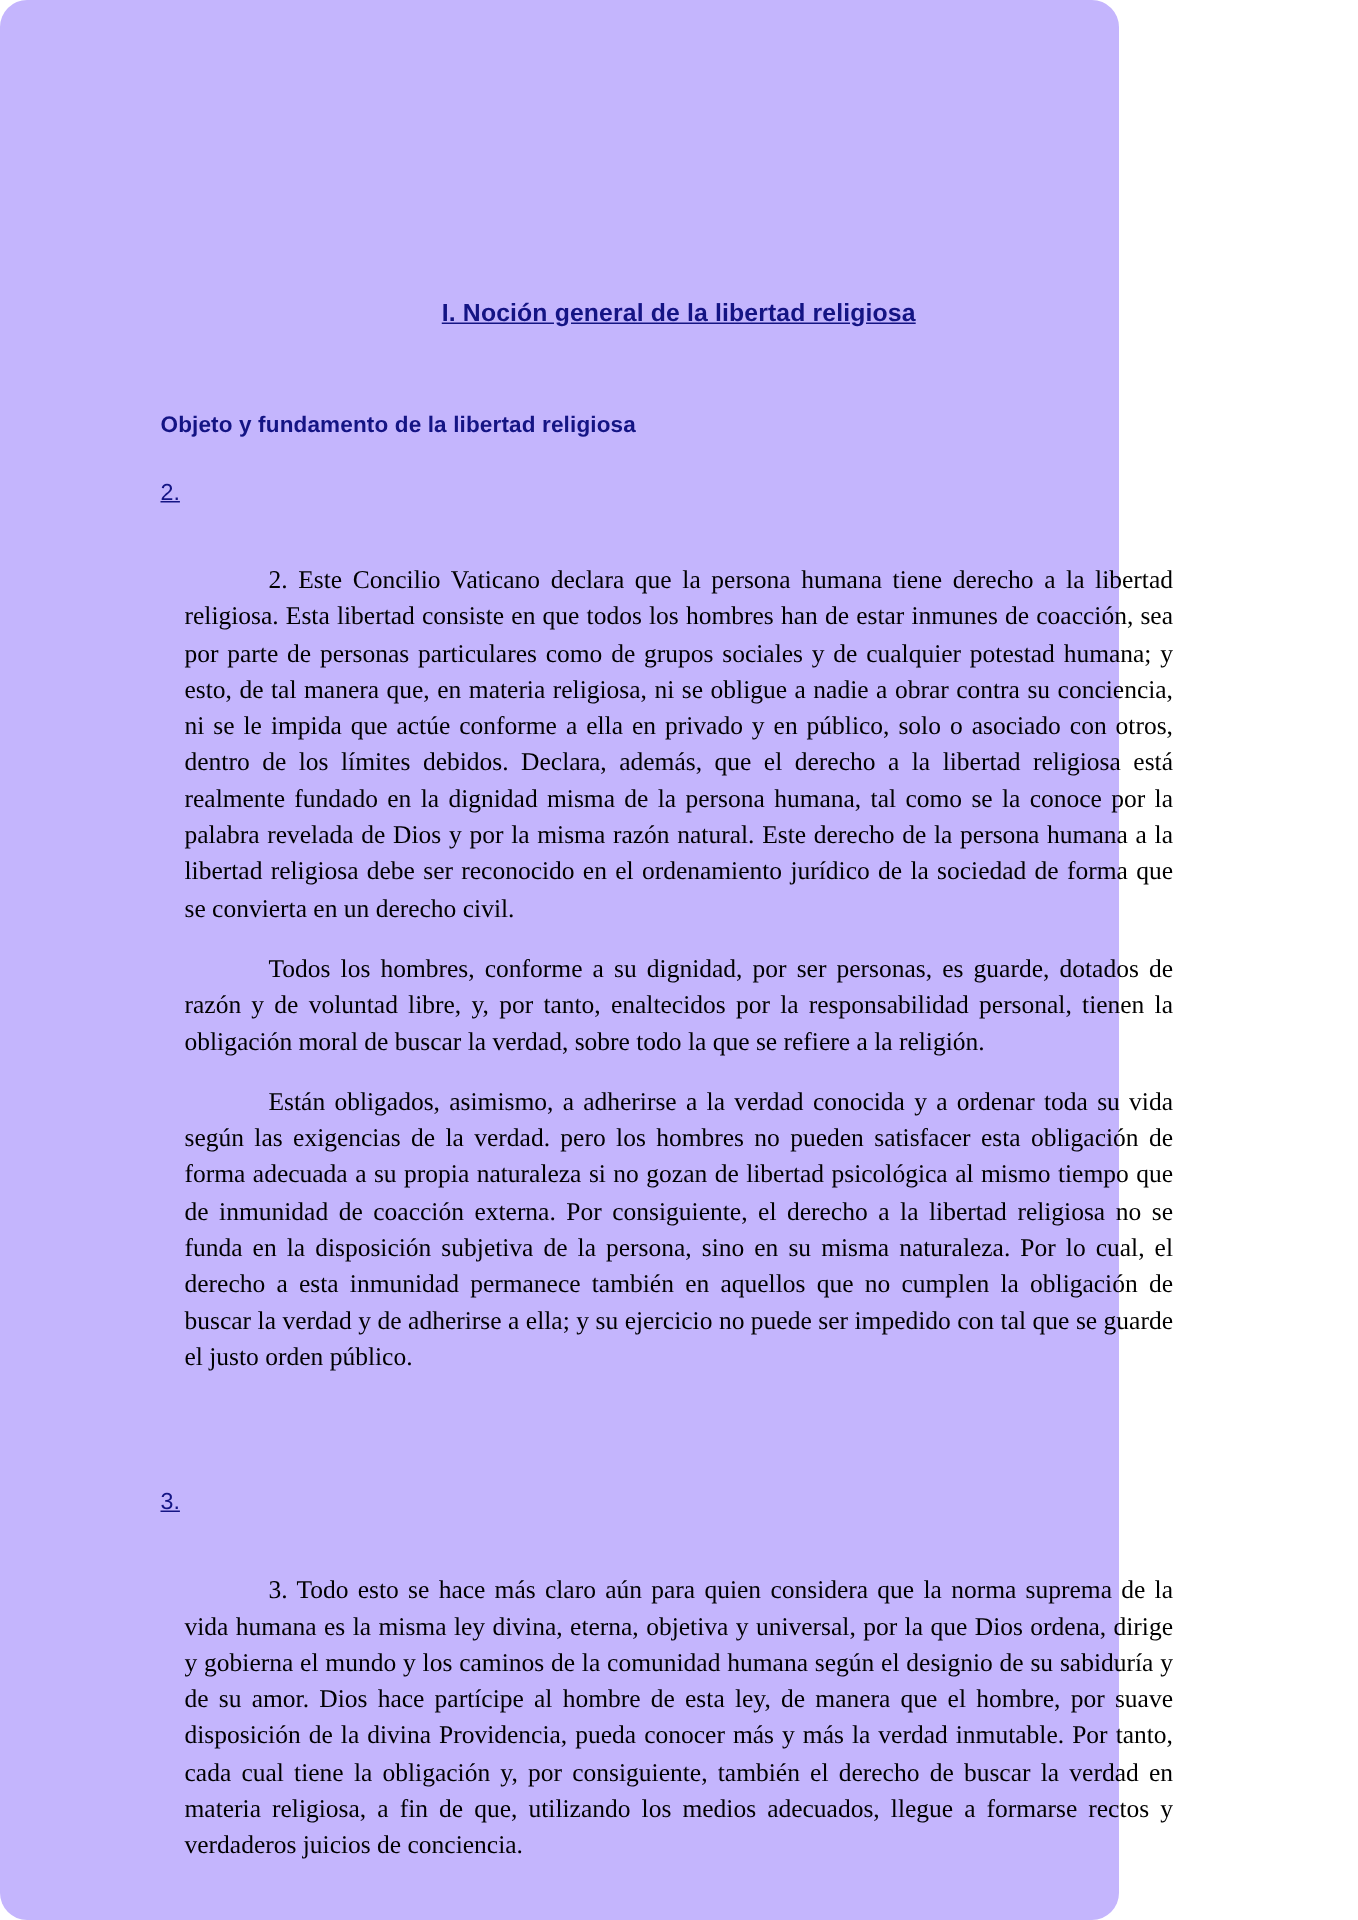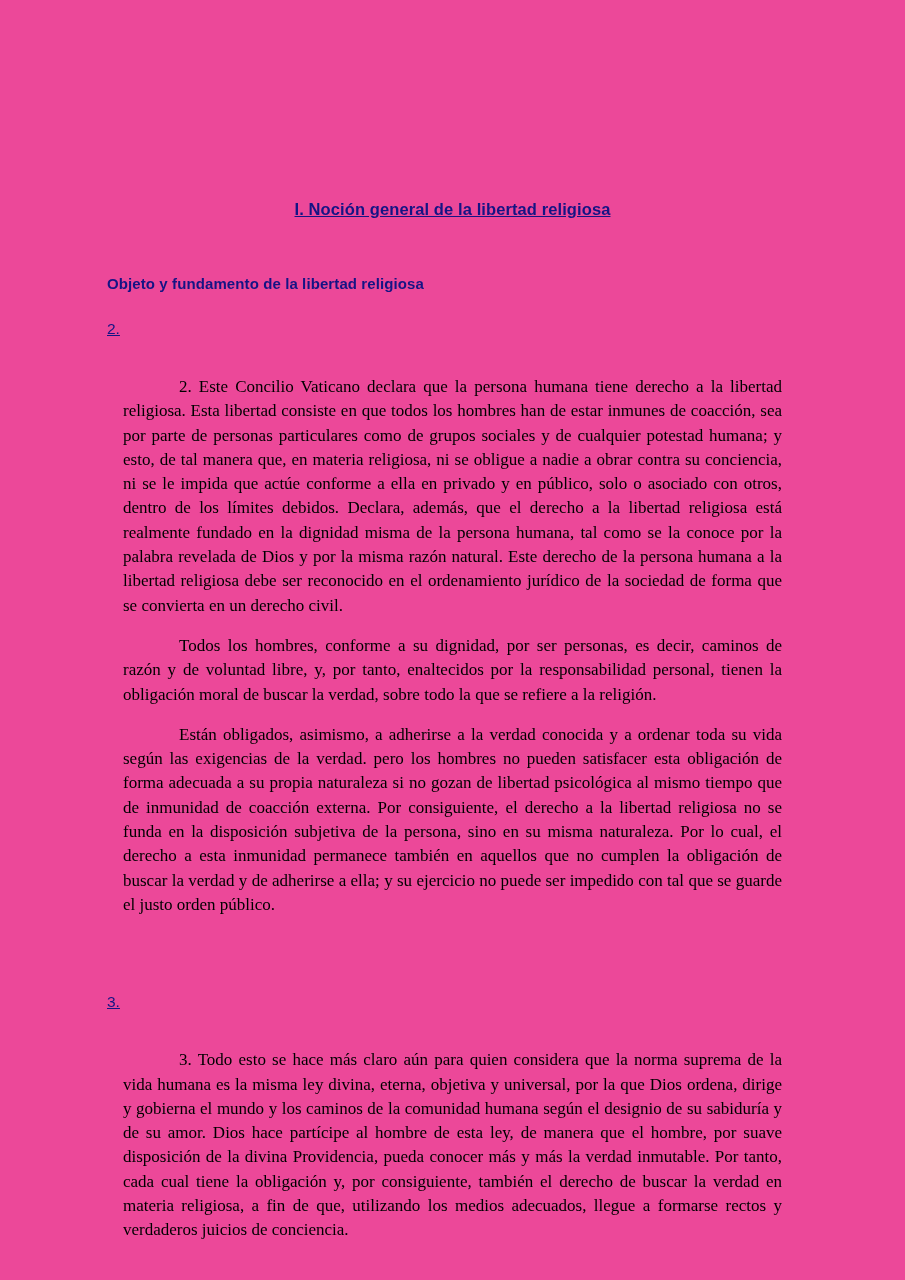--- a/index.html
+++ b/index.html
@@ -10,25 +10,26 @@
   }
   body {
     width: 905px;
     height: 1280px;
     overflow: hidden;
     font-family: "Liberation Serif", "DejaVu Serif", serif;
     color: #000000;
   }
   .page {
     position: relative;
-    width: 905px;
+    width: 746px;
     height: 1280px;
     box-sizing: border-box;
     padding: 0;
-    background: #ec4899;
+    background: #c4b5fd;
+    border-radius: 18px;
   }
   .content {
     position: absolute;
     left: 107px;
     top: 0;
     width: 691px;
   }
   .spacer-top {
     height: 198px;
   }
@@ -102,21 +103,21 @@
 
     <div class="gap-h2-to-num"></div>
 
     <div class="num-wrap">
       <a class="para-number" href="#">2.</a>
     </div>
 
     <div class="gap-num-to-para"></div>
 
     <p class="body-text">2. Este Concilio Vaticano declara que la persona humana tiene derecho a la libertad religiosa. Esta libertad consiste en que todos los hombres han de estar inmunes de coacción, sea por parte de personas particulares como de grupos sociales y de cualquier potestad humana; y esto, de tal manera que, en materia religiosa, ni se obligue a nadie a obrar contra su conciencia, ni se le impida que actúe conforme a ella en privado y en público, solo o asociado con otros, dentro de los límites debidos. Declara, además, que el derecho a la libertad religiosa está realmente fundado en la dignidad misma de la persona humana, tal como se la conoce por la palabra revelada de Dios y por la misma razón natural. Este derecho de la persona humana a la libertad religiosa debe ser reconocido en el ordenamiento jurídico de la sociedad de forma que se convierta en un derecho civil.</p>
-    <p class="body-text">Todos los hombres, conforme a su dignidad, por ser personas, es decir, caminos de razón y de voluntad libre, y, por tanto, enaltecidos por la responsabilidad personal, tienen la obligación moral de buscar la verdad, sobre todo la que se refiere a la religión.</p>
+    <p class="body-text">Todos los hombres, conforme a su dignidad, por ser personas, es guarde, dotados de razón y de voluntad libre, y, por tanto, enaltecidos por la responsabilidad personal, tienen la obligación moral de buscar la verdad, sobre todo la que se refiere a la religión.</p>
     <p class="body-text">Están obligados, asimismo, a adherirse a la verdad conocida y a ordenar toda su vida según las exigencias de la verdad. pero los hombres no pueden satisfacer esta obligación de forma adecuada a su propia naturaleza si no gozan de libertad psicológica al mismo tiempo que de inmunidad de coacción externa. Por consiguiente, el derecho a la libertad religiosa no se funda en la disposición subjetiva de la persona, sino en su misma naturaleza. Por lo cual, el derecho a esta inmunidad permanece también en aquellos que no cumplen la obligación de buscar la verdad y de adherirse a ella; y su ejercicio no puede ser impedido con tal que se guarde el justo orden público.</p>
 
     <div class="gap-para-to-h2"></div>
 
 
     <div class="gap-h2-to-num"></div>
 
     <div class="num-wrap">
       <a class="para-number" href="#">3.</a>
     </div>

